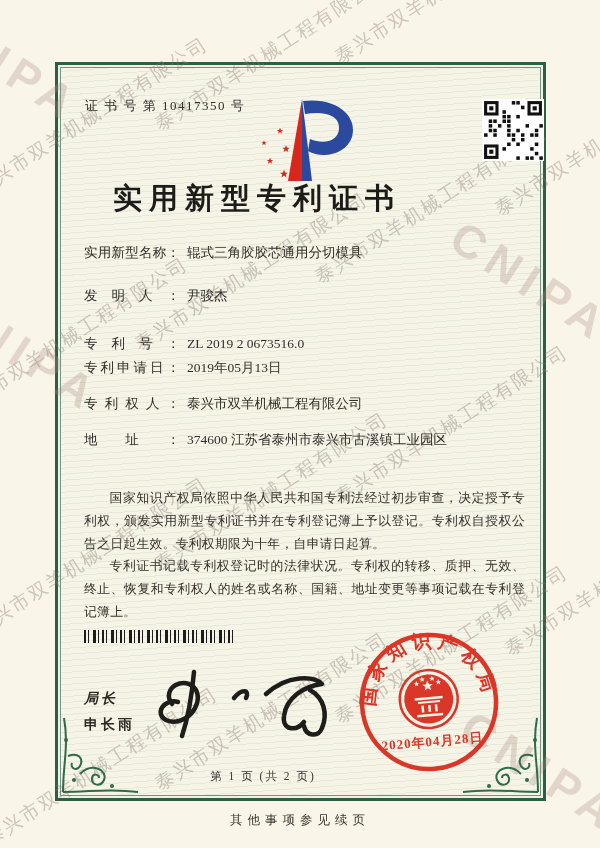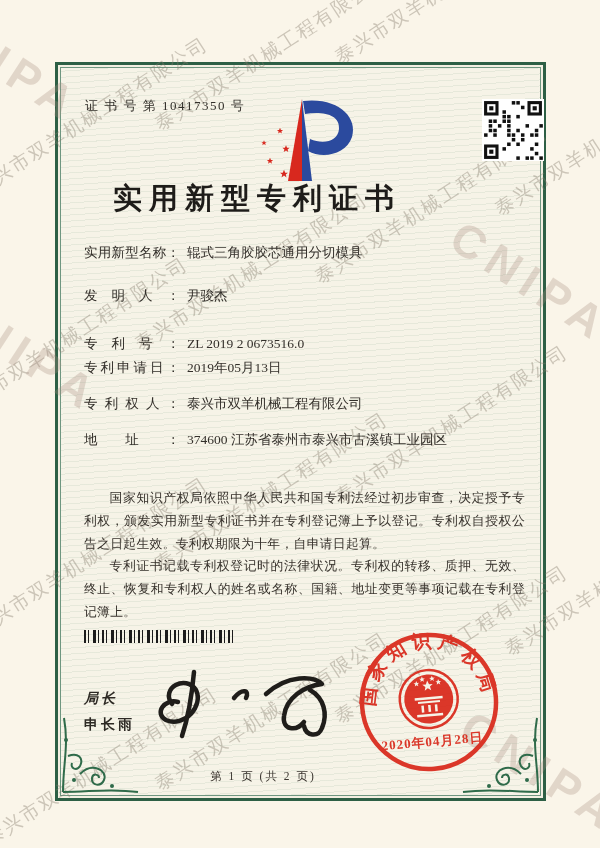--- a/index.html
+++ b/index.html
@@ -252,14 +252,15 @@
       </g>
       <g fill="#2f6b4a">
         <circle cx="8" cy="28" r="2"></circle>
           <circle cx="16" cy="68" r="2"></circle>
           <circle cx="54" cy="74" r="2"></circle>
       </g>
     </g>
   </svg>
 
   <div class="abs pageinfo">第 1 页 (共 2 页)</div>
+  <div class="abs contnote">其他事项参见续页</div>
 
 </div>
 
 </body></html>

